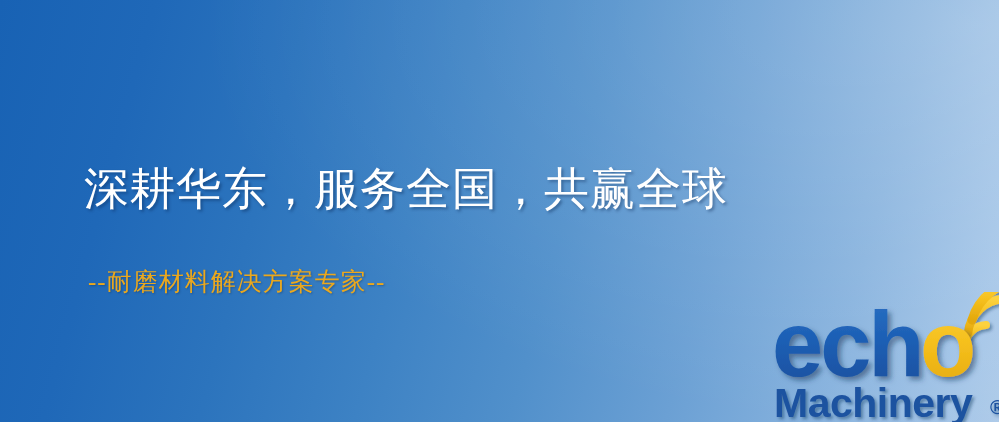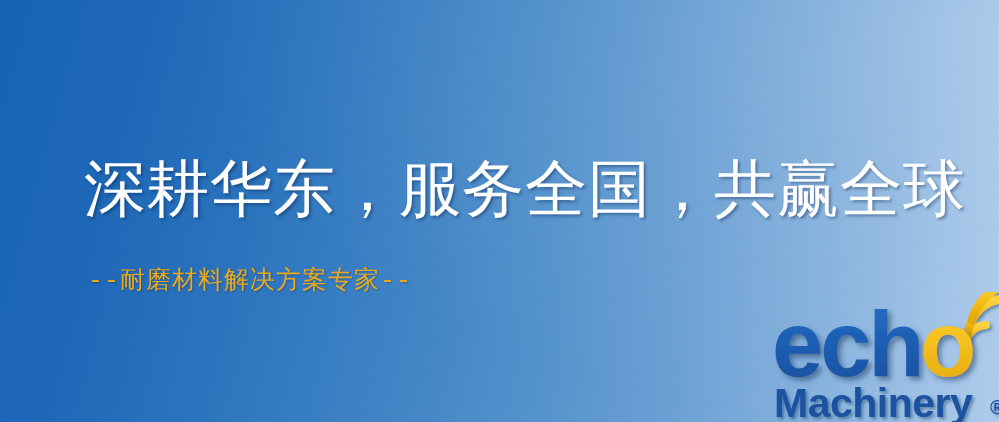--- a/index.html
+++ b/index.html
@@ -39,35 +39,35 @@
                 rgba(255,255,255,0.08) 35%,
                 rgba(255,255,255,0.00) 65%);
   }
 
   .headline {
     position: absolute;
     left: 84px;
     top: 152px;
     color: #ffffff;
     font-family: "Liberation Serif", "DejaVu Serif", serif;
-    font-size: 62px;
+    font-size: 45px;
     line-height: 74px;
     font-weight: 400;
     letter-spacing: 1px;
     white-space: nowrap;
     text-shadow: 2px 2px 3px rgba(0, 30, 70, 0.38);
     z-index: 3;
   }
 
   .subtitle {
     position: absolute;
     left: 88px;
     top: 266px;
     color: #eba81d;
-    font-family: Liberation Mono, monospace;
+    font-family: Liberation Serif, serif;
     font-size: 25px;
     line-height: 32px;
     font-weight: 400;
     letter-spacing: 1px;
     white-space: nowrap;
     text-shadow: 1px 1px 2px rgba(0, 30, 70, 0.30);
     z-index: 3;
   }
 
   

